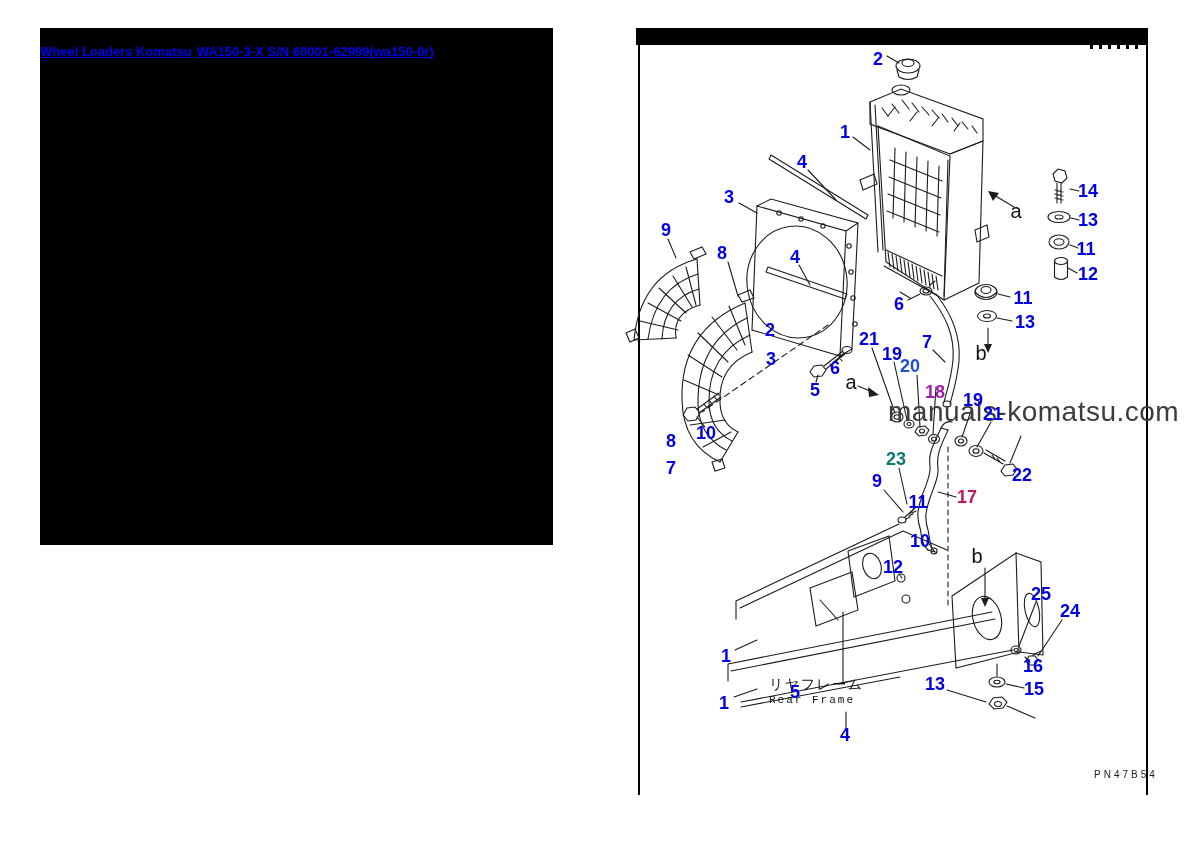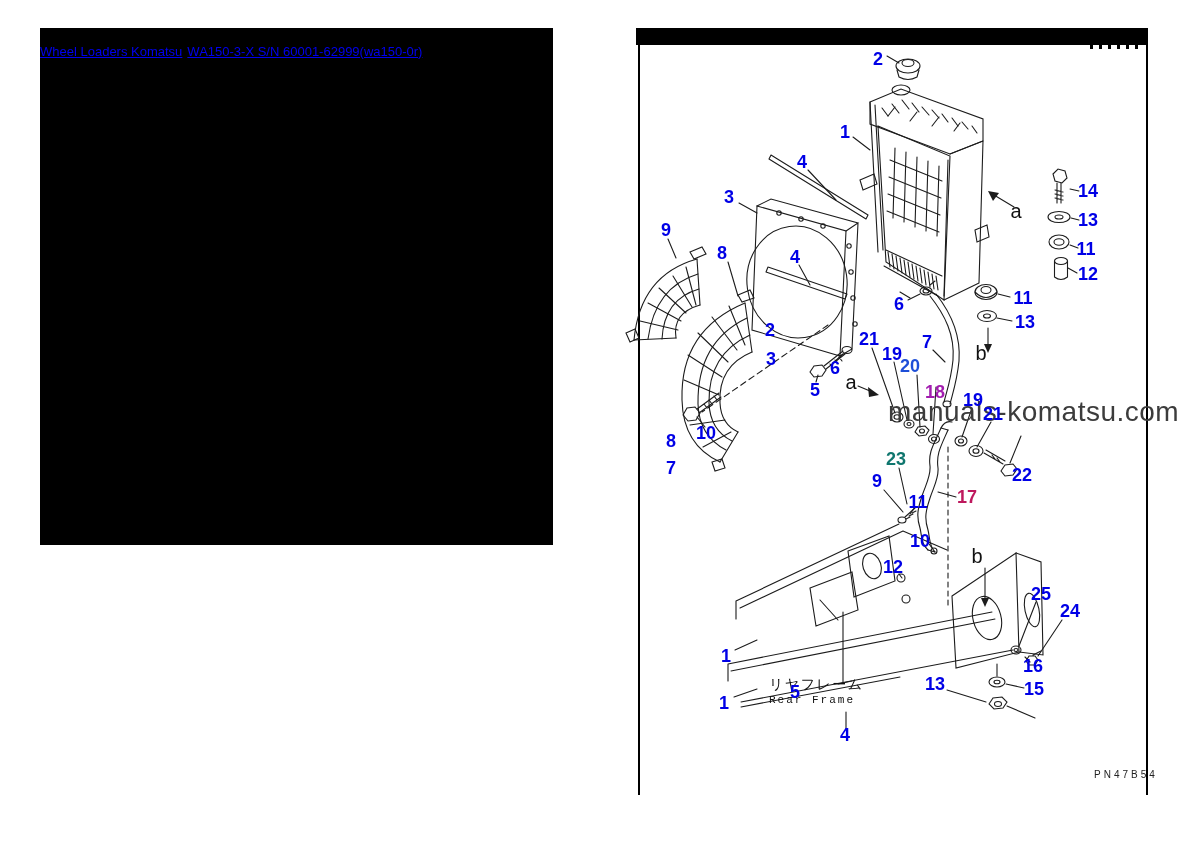--- a/index.html
+++ b/index.html
@@ -2,21 +2,21 @@
 <html><head>
 <meta charset="utf-8">
 <style>
   html,body{margin:0;padding:0;background:#fff;}
   #page{position:relative;width:1190px;height:842px;background:#ffffff;overflow:hidden;
         font-family:"Liberation Sans",sans-serif;}
   
   #left-mask{position:absolute;left:40px;top:28px;width:513px;height:517px;background:#000;}
   
   #catalog-links{position:absolute;left:40px;top:44px;z-index:6;white-space:nowrap;
-                 font-size:13px;font-weight:normal;}
+                 font-size:13px;font-weight:bold;}
   #catalog-links a{text-decoration:underline;cursor:pointer;margin-right:5px;}
   
   #top-bar{position:absolute;left:636px;top:28px;width:512px;height:17px;background:#000;}
   .vborder{position:absolute;top:45px;width:2px;height:750px;background:#000;}
   .tick{position:absolute;top:45px;width:3px;height:4px;background:#000;}
   
   #art{position:absolute;left:0;top:0;z-index:1;}
   #watermark{position:absolute;left:888px;top:396px;z-index:2;font-size:28px;letter-spacing:.5px;}
   #plate-code{position:absolute;left:1094px;top:769px;z-index:2;font-size:10px;
               letter-spacing:3px;color:#222;}

